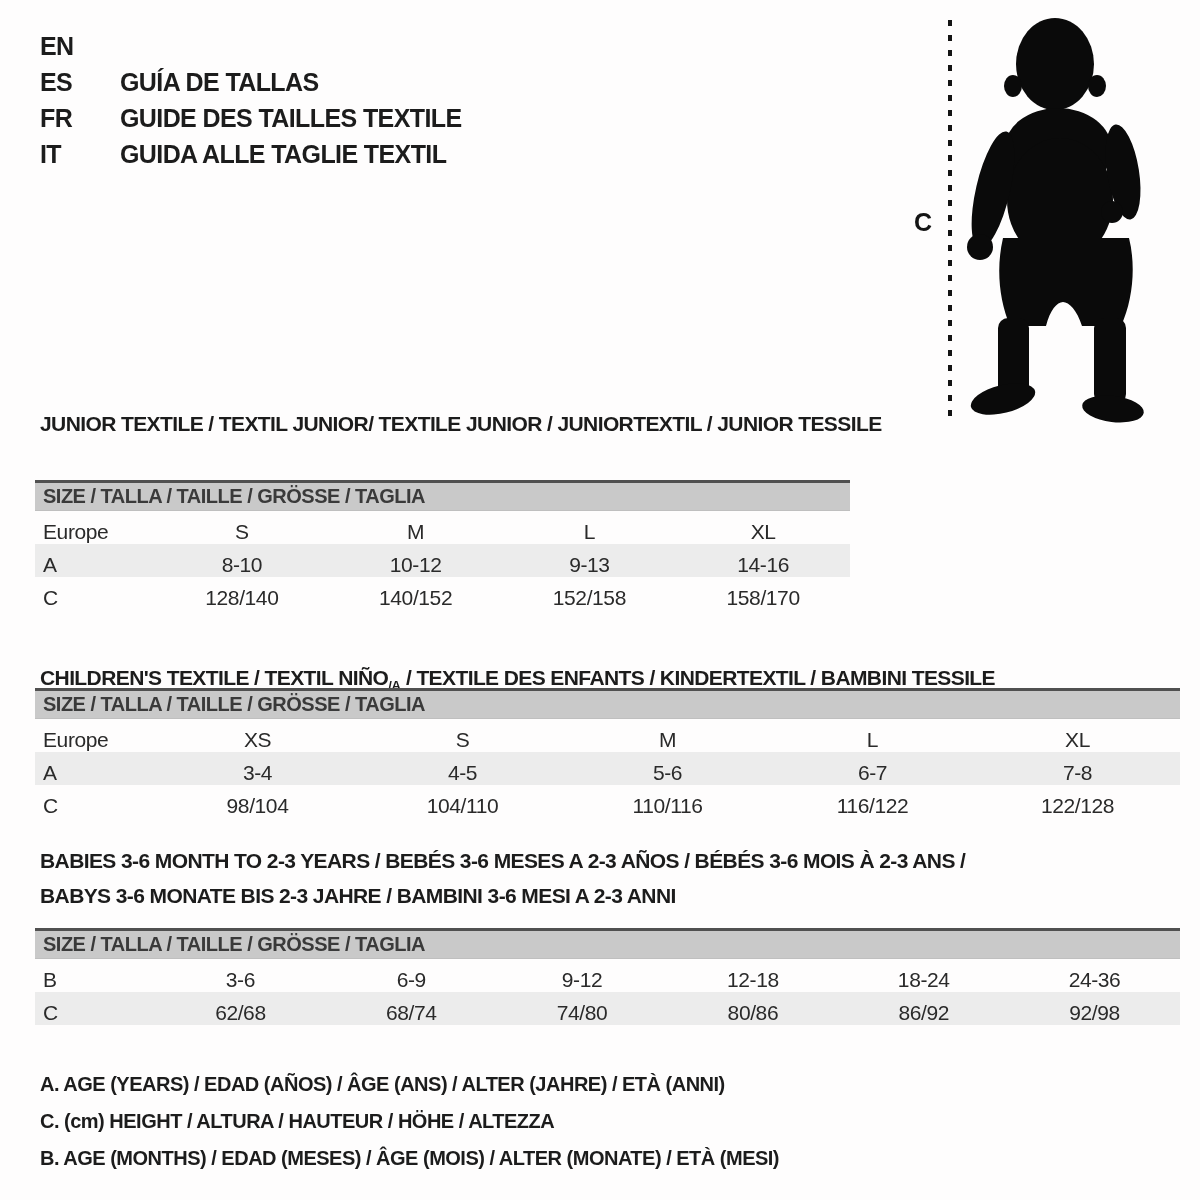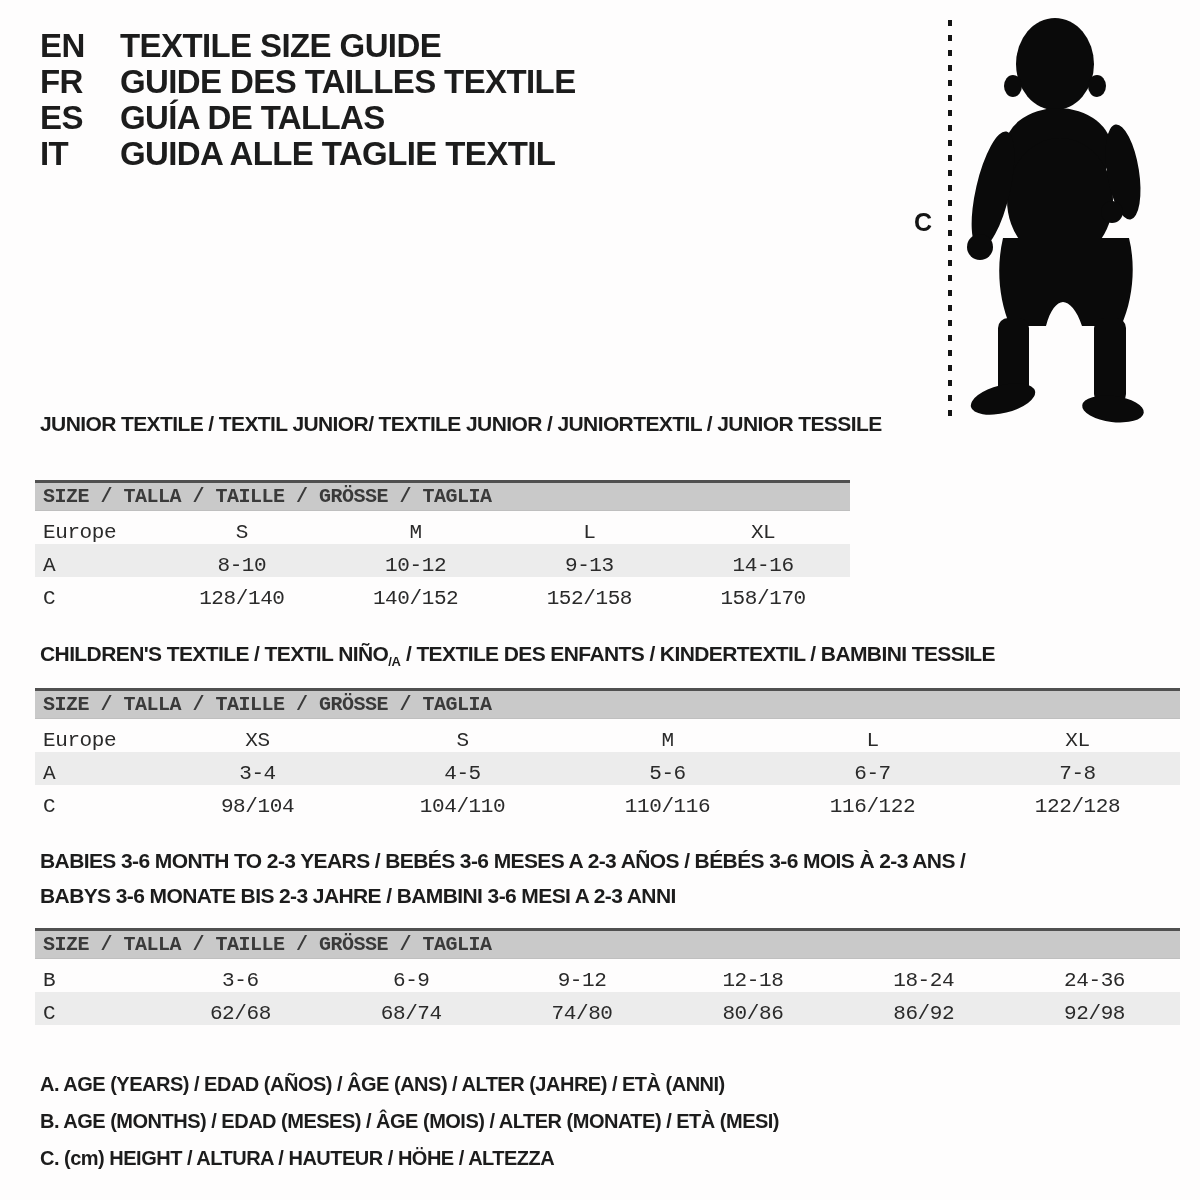--- a/index.html
+++ b/index.html
@@ -4,37 +4,37 @@
 <style>
   html,body{margin:0;padding:0;background:#ffffff;}
   .canvas{
     position:relative;width:1200px;height:1200px;background:#fefdfd;
     font-family:"Liberation Sans",sans-serif;color:#222;overflow:hidden;
   }
 
   
   .lang-list{position:absolute;left:40px;top:28px;}
   .lang-row{display:flex;height:36px;align-items:center;}
-  .lang-code,.lang-title{font-weight:bold;font-size:33px;letter-spacing:-0.6px;color:#1c1c1c;white-space:nowrap;}
+  .lang-code,.lang-title{font-weight:bold;font-size:25px;letter-spacing:-0.6px;color:#1c1c1c;white-space:nowrap;}
   .lang-code{width:80px;}
 
   
   .figure-svg{position:absolute;left:900px;top:0px;width:300px;height:430px;}
   .figure-c-label{position:absolute;left:914px;top:208px;font-size:25px;font-weight:bold;color:#141414;}
 
   
   .section-title{position:absolute;left:40px;font-weight:bold;font-size:21px;letter-spacing:-0.6px;color:#1c1c1c;white-space:nowrap;}
   #junior-title{top:412px;}
-  #children-title{top:642px;}
+  #children-title{top:666px;}
   #babies-title{top:843px;}
   #babies-title .title-line{line-height:35px;}
   .title-sub{font-size:13px;letter-spacing:-0.3px;}
 
   
-  .size-table{position:absolute;font-family:Liberation Mono, monospace;}
+  .size-table{position:absolute;}
   #junior-table{left:35px;top:480px;width:815px;}
   #children-table{left:35px;top:688px;width:1145px;}
   #babies-table{left:35px;top:928px;width:1145px;}
   .size-bar{
     height:27px;background:#c9c9c9;border-top:3px solid #505050;border-bottom:1px solid #bfbfbf;
     font-weight:bold;font-size:20px;color:#3a3a3a;padding-left:8px;line-height:27px;letter-spacing:-0.5px;
   }
   .trow{display:flex;height:33px;align-items:flex-end;font-size:21px;color:#2a2a2a;letter-spacing:-0.4px;}
   .trow.shaded{background:#ececec;}
   .tlabel{width:120px;padding-left:8px;box-sizing:border-box;}
@@ -45,29 +45,28 @@
   .legend-line{height:37px;line-height:37px;font-weight:bold;font-size:20px;letter-spacing:-0.5px;color:#1c1c1c;white-space:nowrap;}
 </style>
 </head>
 <body>
 
 <div class="canvas">
 
   <div class="lang-list">
       <div class="lang-row">
         <span class="lang-code">EN</span>
-        <span class="lang-title">TEXTILE SIZE GUIDE</span>
+      </div>
+      <div class="lang-row">
+        <span class="lang-code">ES</span>
+        <span class="lang-title">GUÍA DE TALLAS</span>
       </div>
       <div class="lang-row">
         <span class="lang-code">FR</span>
         <span class="lang-title">GUIDE DES TAILLES TEXTILE</span>
-      </div>
-      <div class="lang-row">
-        <span class="lang-code">ES</span>
-        <span class="lang-title">GUÍA DE TALLAS</span>
       </div>
       <div class="lang-row">
         <span class="lang-code">IT</span>
         <span class="lang-title">GUIDA ALLE TAGLIE TEXTIL</span>
       </div>
     </div>
 
   <svg class="figure-svg" viewBox="0 0 300 430" aria-hidden="true">
     <g fill="#0a0a0a" stroke="none">
       <line x1="50" y1="20" x2="50" y2="416" stroke="#141414" stroke-width="4" stroke-dasharray="6 9"></line>
@@ -171,17 +170,17 @@
           <span class="tcell">74/80</span>
           <span class="tcell">80/86</span>
           <span class="tcell">86/92</span>
           <span class="tcell">92/98</span>
         </div>
       </div>
   </div>
 
   <div class="legend">
       <div class="legend-line">A. AGE (YEARS) / EDAD (AÑOS) / ÂGE (ANS) / ALTER (JAHRE) / ETÀ (ANNI)</div>
+      <div class="legend-line">C. (cm) HEIGHT / ALTURA / HAUTEUR / HÖHE / ALTEZZA</div>
       <div class="legend-line">B. AGE (MONTHS) / EDAD (MESES) / ÂGE (MOIS) / ALTER (MONATE) / ETÀ (MESI)</div>
-      <div class="legend-line">C. (cm) HEIGHT / ALTURA / HAUTEUR / HÖHE / ALTEZZA</div>
     </div>
 
 </div>
 
 </body></html>

